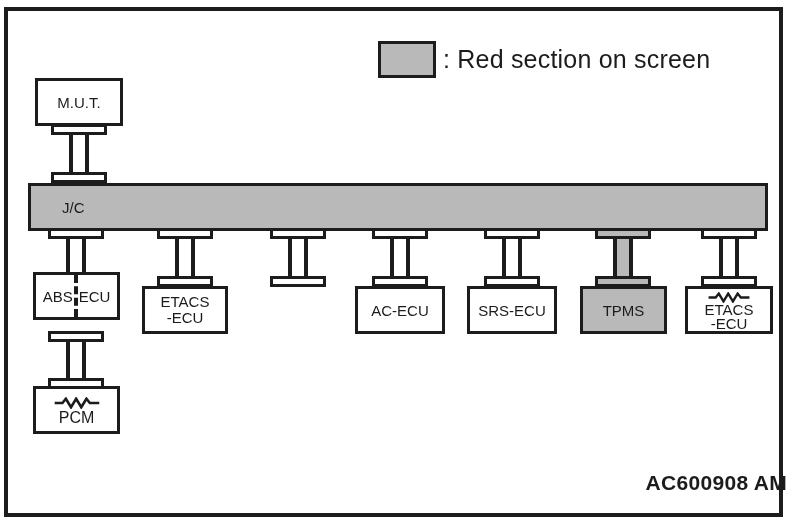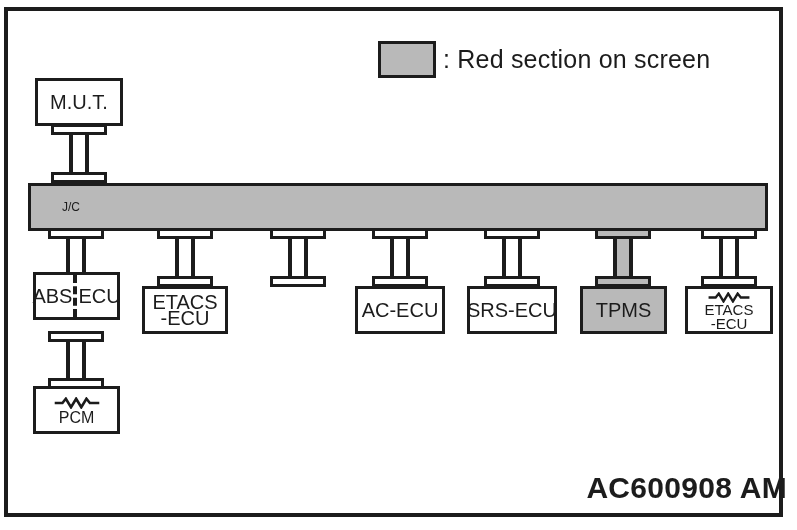--- a/index.html
+++ b/index.html
@@ -8,54 +8,54 @@
     font-family:"Liberation Sans", sans-serif;color:var(--line,#1c1c1c);padding-left:12px;
   }
   .frame{
     position:absolute;left:4px;top:7px;width:779px;height:510px;
     border:4px solid var(--line,#1c1c1c);box-sizing:border-box;
   }
   
   .box{
     position:absolute;background:#fff;border:3px solid var(--line,#1c1c1c);
     box-sizing:border-box;z-index:3;display:flex;align-items:center;justify-content:center;
-    font-size:20px;white-space:nowrap;text-align:center;
+    font-size:15px;white-space:nowrap;text-align:center;
   }
   .box.two{flex-direction:column;line-height:16.5px;text-align:center;}
   .box.res{flex-direction:column;line-height:14px;font-size:15px;padding-top:2px;}
   .gray{background:var(--gray,#b9b9b9) !important;}
   
   .stub{
     position:absolute;width:56px;height:11px;background:#fff;
     border:3px solid var(--line,#1c1c1c);box-sizing:border-box;z-index:2;
   }
   .col{
     position:absolute;width:20px;background:#fff;box-sizing:border-box;
     border-left:4px solid var(--line,#1c1c1c);border-right:4px solid var(--line,#1c1c1c);
     z-index:1;
   }
   
   .bus{
     position:absolute;left:28px;top:183px;width:740px;height:48px;
     background:var(--gray,#b9b9b9);border:3px solid var(--line,#1c1c1c);
     box-sizing:border-box;z-index:3;display:flex;align-items:center;
   }
-  .bus .bus-label{margin-left:31px;font-size:12px;}
+  .bus .bus-label{margin-left:31px;font-size:15px;}
   
   .legend{position:absolute;left:378px;top:41px;display:flex;align-items:center;gap:7px;z-index:4;}
   .legend-swatch{
     width:58px;height:37px;background:var(--gray,#b9b9b9);
     border:3px solid var(--line,#1c1c1c);box-sizing:border-box;
   }
   .legend-text{font-size:25px;letter-spacing:0.2px;}
   
   .dash{align-self:stretch;width:0;border-left:4px dashed var(--line,#1c1c1c);margin:0 1px;}
   .rsvg{display:block;margin:0 auto;}
   .figcode{
-    position:absolute;right:22px;top:471px;font-size:30px;font-weight:bold;
+    position:absolute;right:22px;top:471px;font-size:21px;font-weight:bold;
     letter-spacing:0.3px;z-index:4;
   }
 </style>
 </head>
 <body>
 
 <div class="canvas">
   <div class="frame"></div>
 
   <div class="legend">

